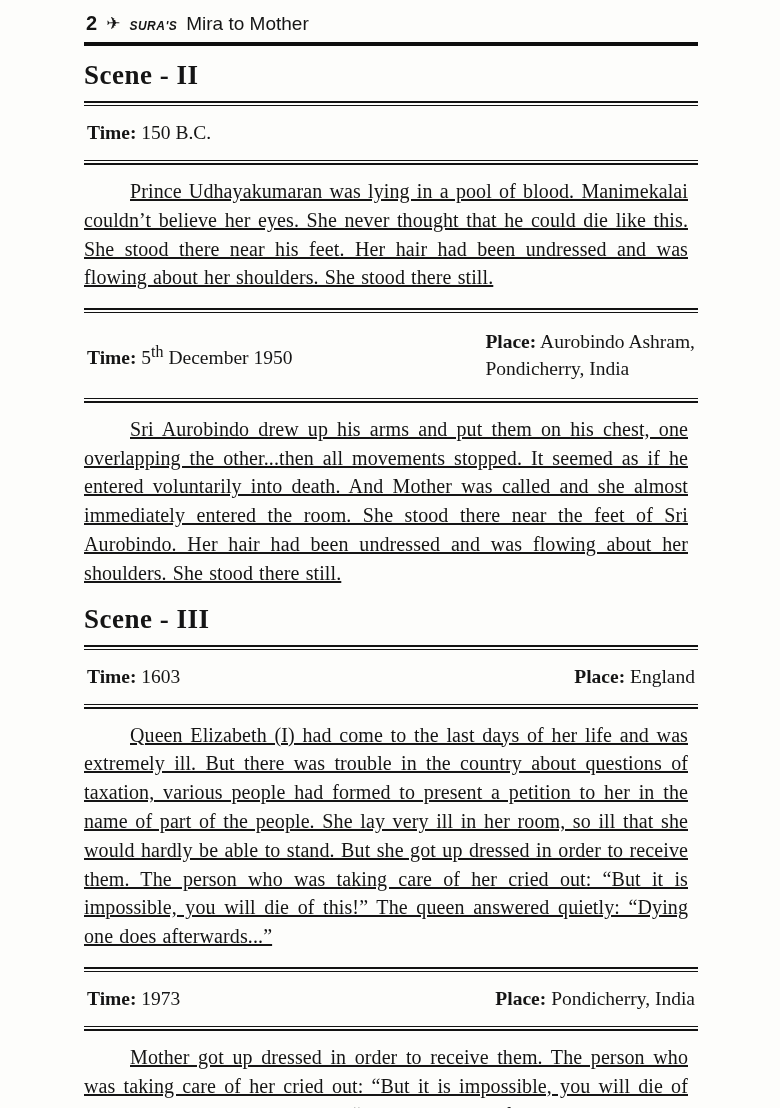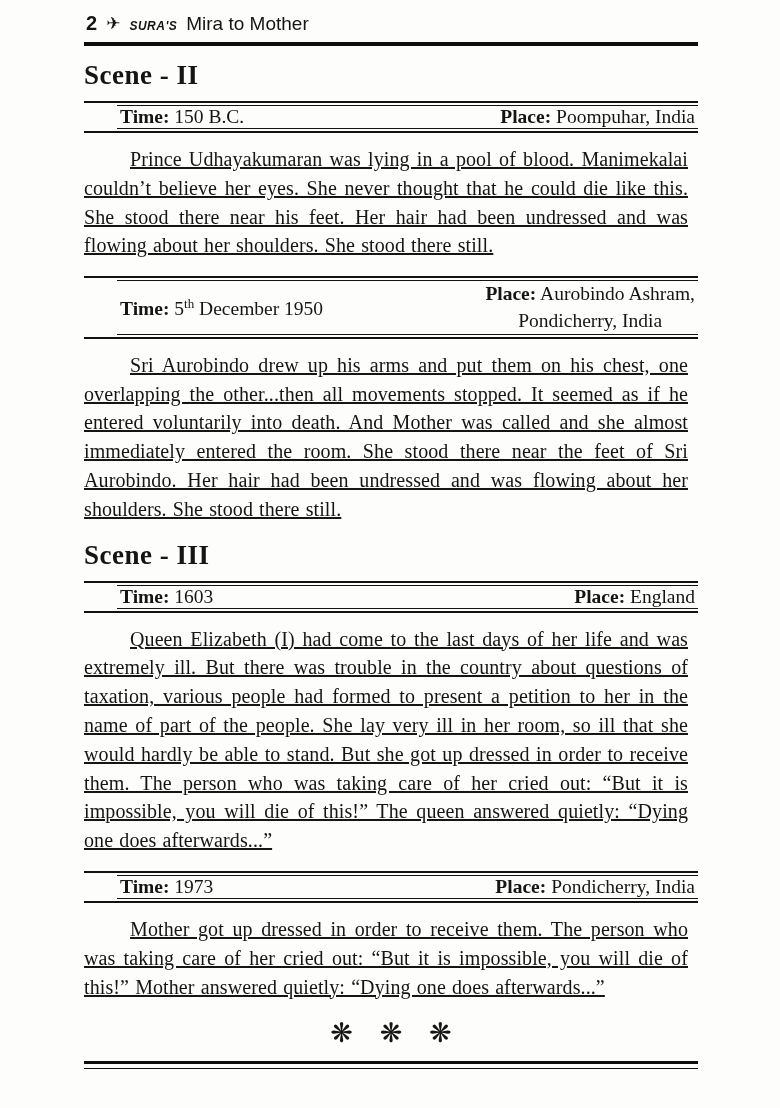--- a/index.html
+++ b/index.html
@@ -39,27 +39,26 @@
   .tp {
     border-top:2px solid #121212;
     border-bottom:2px solid #121212;
     padding:2px 0;
     margin:2px 0;
   }
   .tp-inner {
     border-top:1.5px solid #121212;
     border-bottom:1.5px solid #121212;
     display:flex; justify-content:space-between; align-items:center;
-    padding:0 3px;
+    padding:16px 3px;
     font-size:19.5px;
-    margin-left:33px;
   }
   .tp-label { font-weight:bold; }
-  .tp-right { text-align:center; line-height:1.35; }
-  sup.ord { font-size:13px; }
+  .tp-right { text-align:left; line-height:1.35; }
+  sup.ord { font-size:16px; }
 
   
   .para {
     font-size:20px; line-height:1.44;
     text-align:justify; text-indent:46px;
     margin:12px 10px 16px 0;
     letter-spacing:0.1px;
     word-spacing:1px;
     text-decoration:underline;
   }
@@ -87,24 +86,20 @@
     <span class="book-title">Mira to Mother</span>
   </div>
 
   <div class="scene-heading">Scene - II</div>
 
   <div class="tp">
     <div class="tp-inner">
       <span>
         <span class="tp-label">Time:</span>
         <span>150 B.C.</span>
-      </span>
-      <span>
-        <span class="tp-label">Place:</span>
-        <span>Poompuhar, India</span>
       </span>
     </div>
   </div>
 
   <p class="para">Prince Udhayakumaran was lying in a pool of blood. Manimekalai couldn’t believe her eyes. She never thought that he could die like this. She stood there near his feet. Her hair had been undressed and was flowing about her shoulders. She stood there still.</p>
 
   <div class="tp">
     <div class="tp-inner">
       <span>
         <span class="tp-label">Time:</span>

